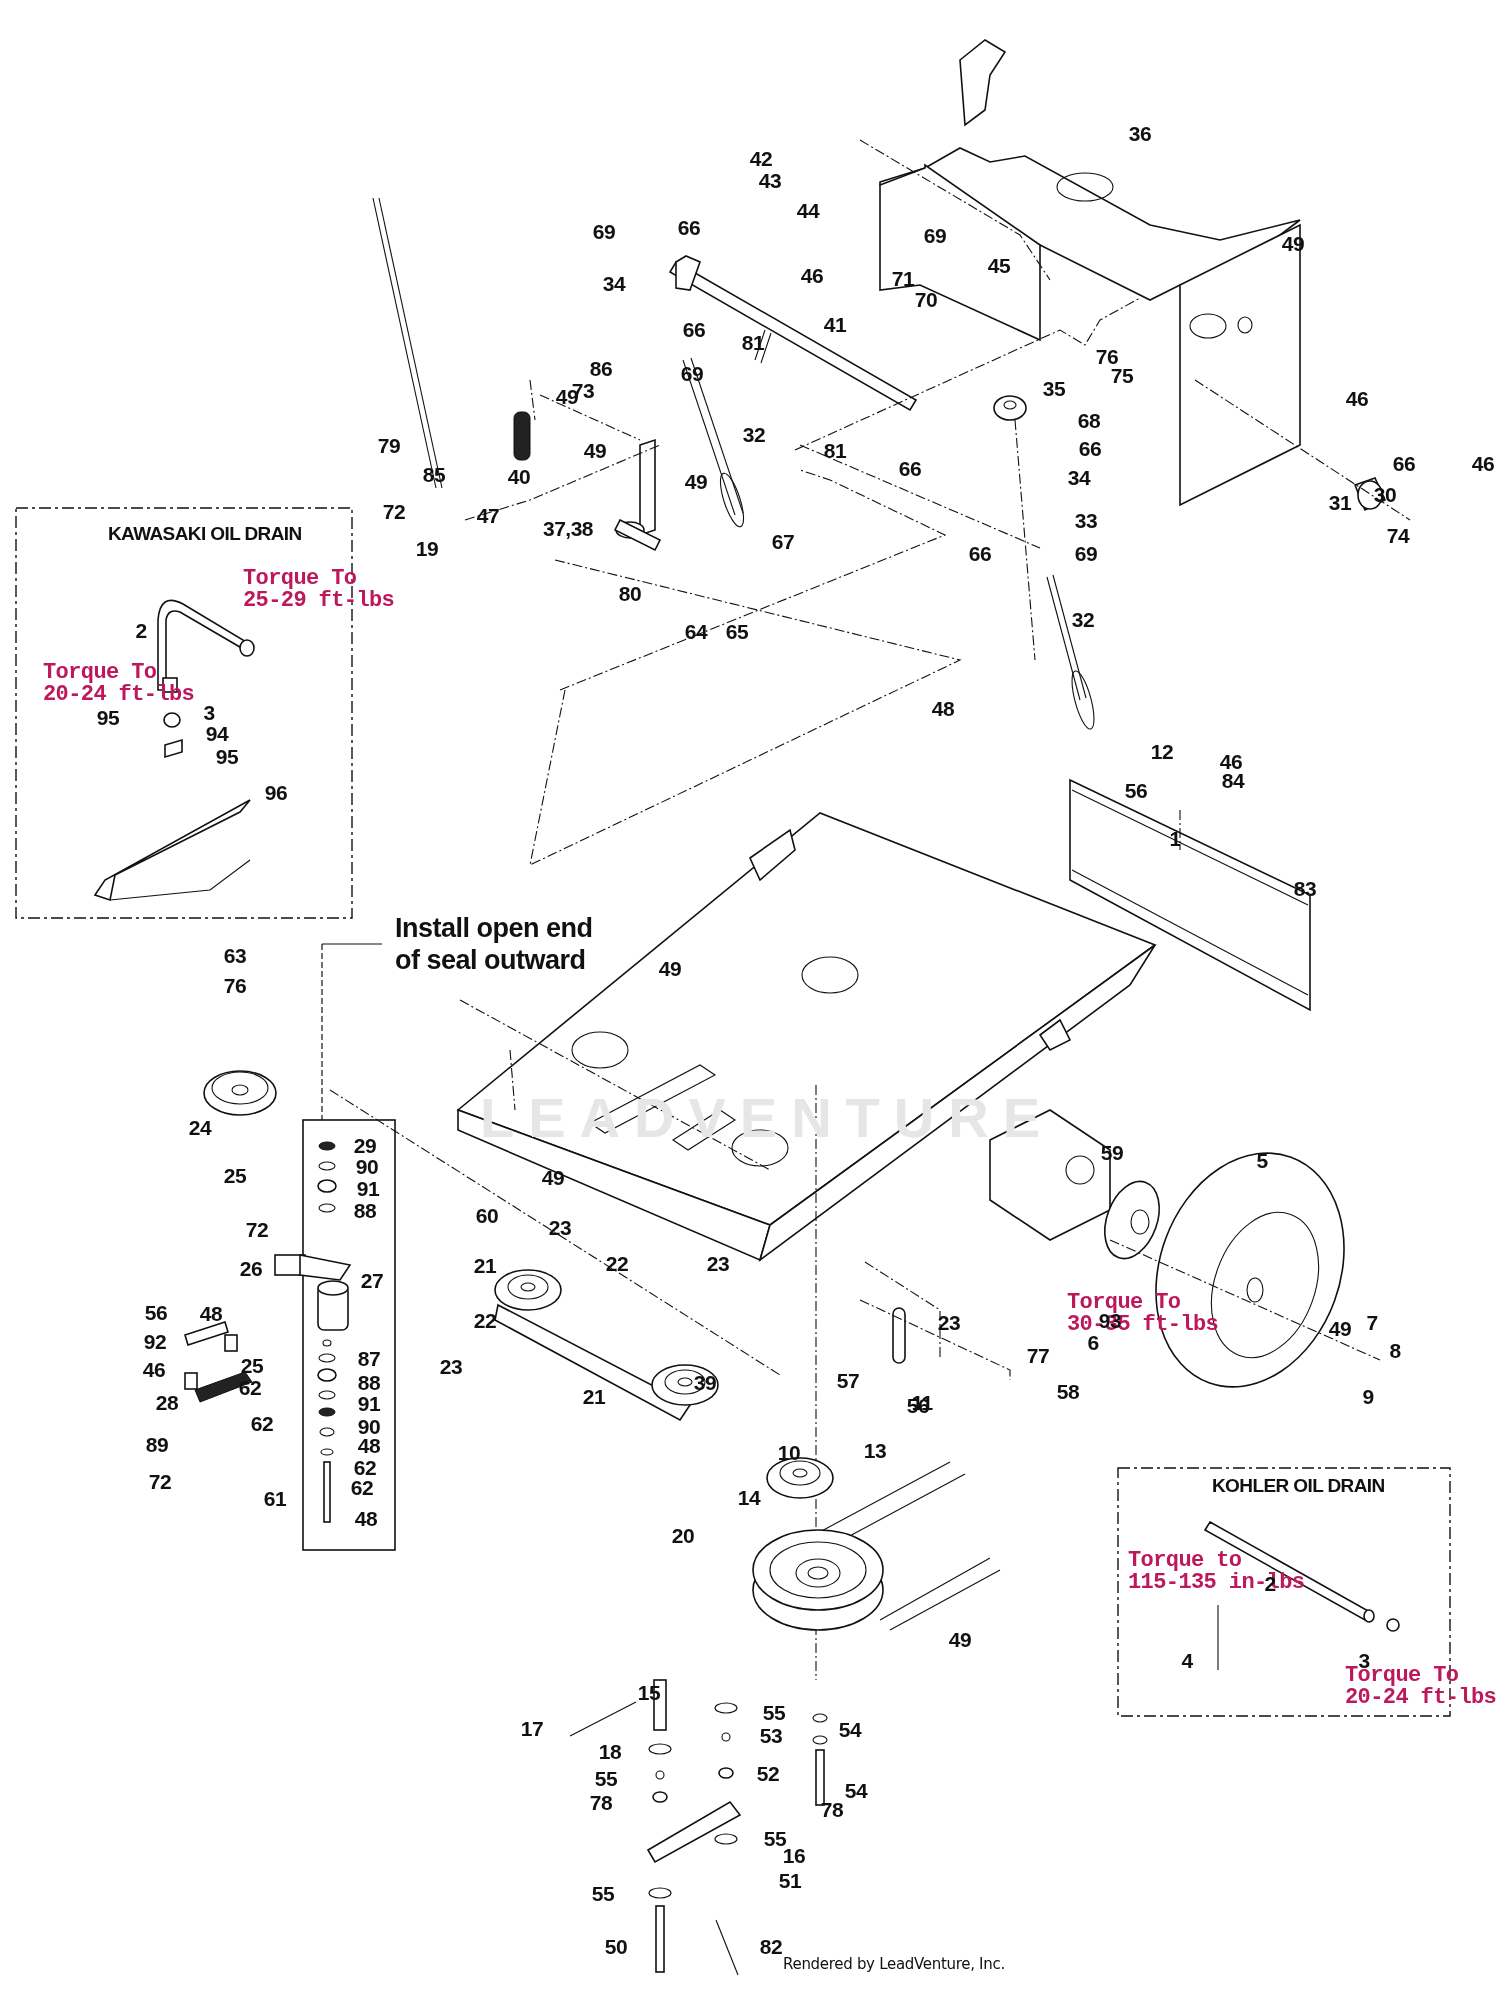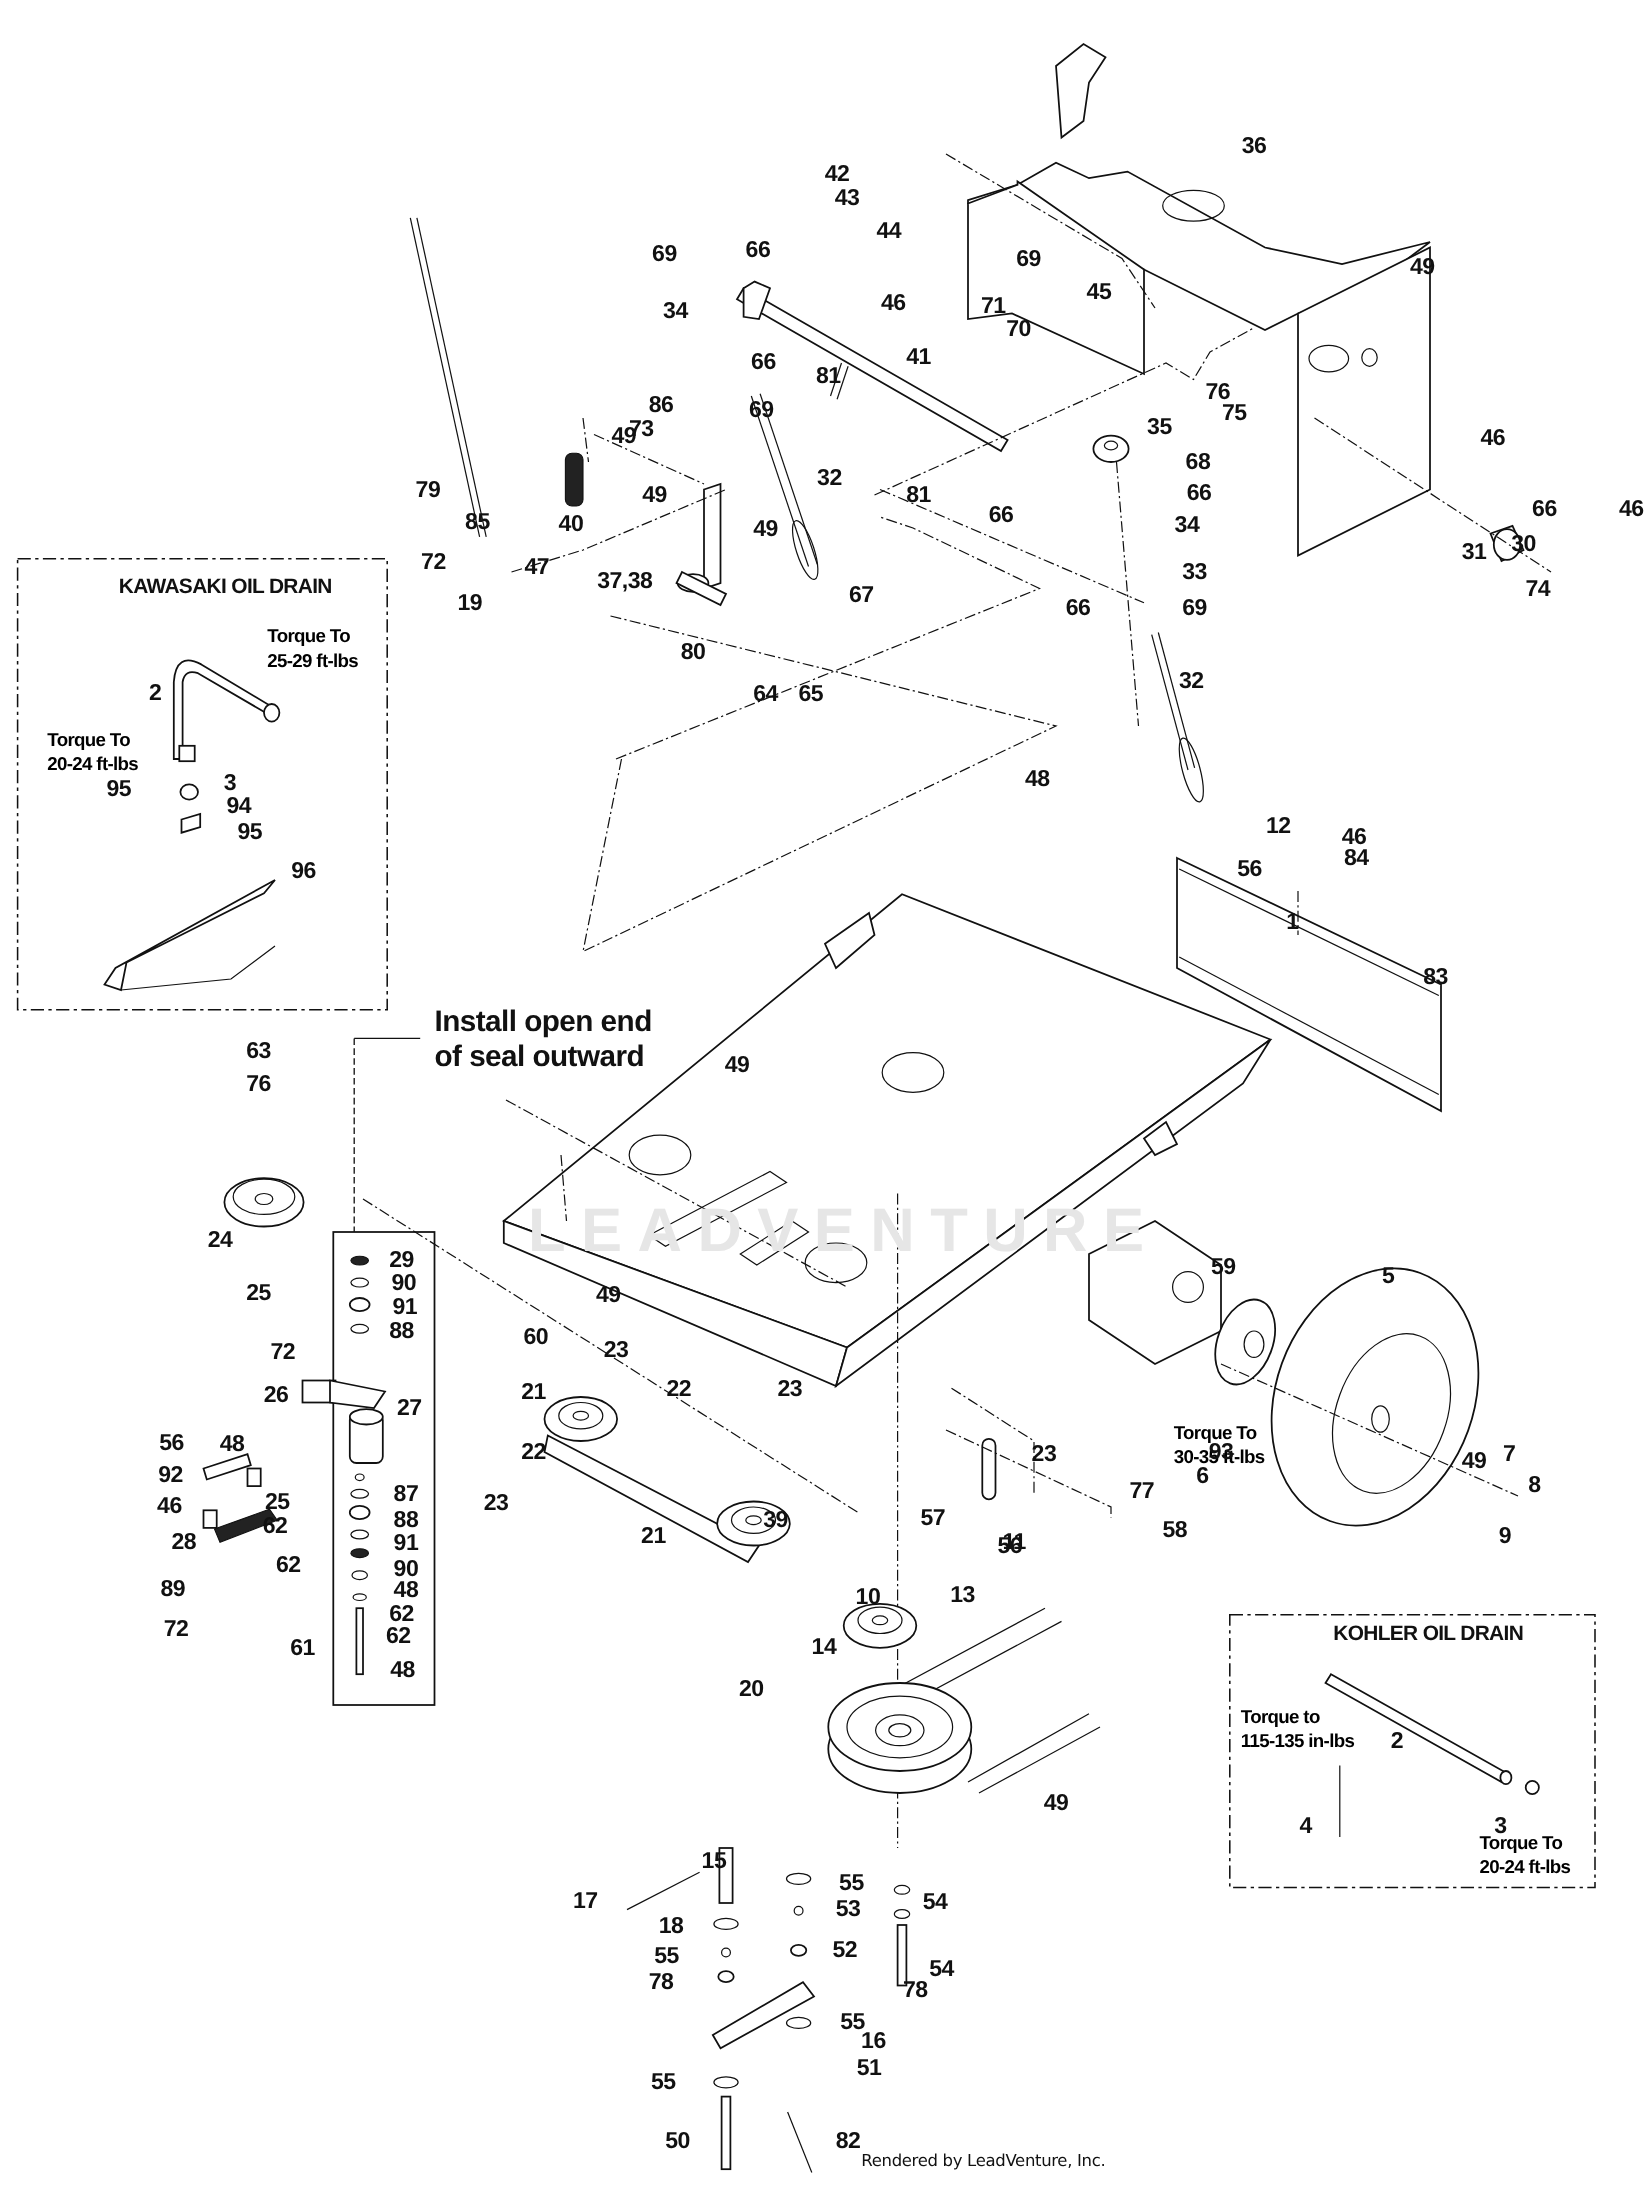--- a/index.html
+++ b/index.html
@@ -1,19 +1,19 @@
 <!DOCTYPE html>
 <html><head>
 <meta charset="utf-8">
 <style>
   html,body{margin:0;padding:0;background:#ffffff;}
   body{width:1500px;height:1992px;position:relative;overflow:hidden;font-family:"Liberation Sans",sans-serif;color:#111;}
   #diagram{position:absolute;left:0;top:0;width:1500px;height:1992px;}
   .lbl{position:absolute;font-family:"Liberation Sans",sans-serif;font-weight:bold;font-size:21px;line-height:21px;color:#111;white-space:nowrap;letter-spacing:-0.5px;transform:translate(-50%,-50%);}
-  .note{position:absolute;font-family:Liberation Sans, sans-serif;font-weight:bold;font-size:17px;line-height:22px;color:#000000;white-space:pre;letter-spacing:-0.6px;}
+  .note{position:absolute;font-family:Liberation Mono, monospace;font-weight:bold;font-size:22px;line-height:22px;color:#be185d;white-space:pre;letter-spacing:-0.6px;}
   .boxtitle{position:absolute;font-family:"Liberation Sans",sans-serif;font-weight:bold;font-size:19px;color:#111;letter-spacing:-0.6px;white-space:nowrap;}
   .bignote{position:absolute;font-family:"Liberation Sans",sans-serif;font-weight:bold;font-size:27px;line-height:32px;color:#111;white-space:pre;letter-spacing:-0.5px;}
   .footer{position:absolute;font-family:"DejaVu Sans",sans-serif;font-size:15px;color:#111;white-space:nowrap;letter-spacing:-0.3px;}
   .watermark{position:absolute;font-family:"Liberation Sans",sans-serif;font-size:56px;letter-spacing:14px;color:#e6e6e6;font-weight:bold;white-space:nowrap;}
   svg .part{fill:#fff;stroke:#111;stroke-width:1.6;}
   svg .thin{fill:none;stroke:#111;stroke-width:1.1;}
   svg .dash{fill:none;stroke:#111;stroke-width:1.1;stroke-dasharray:10 3 2 3;}
   svg .box{fill:none;stroke:#111;stroke-width:1.4;stroke-dasharray:12 4 3 4;}
   svg .solidbox{fill:none;stroke:#111;stroke-width:1.6;}
   svg .dark{fill:#222;stroke:#111;stroke-width:1;}

